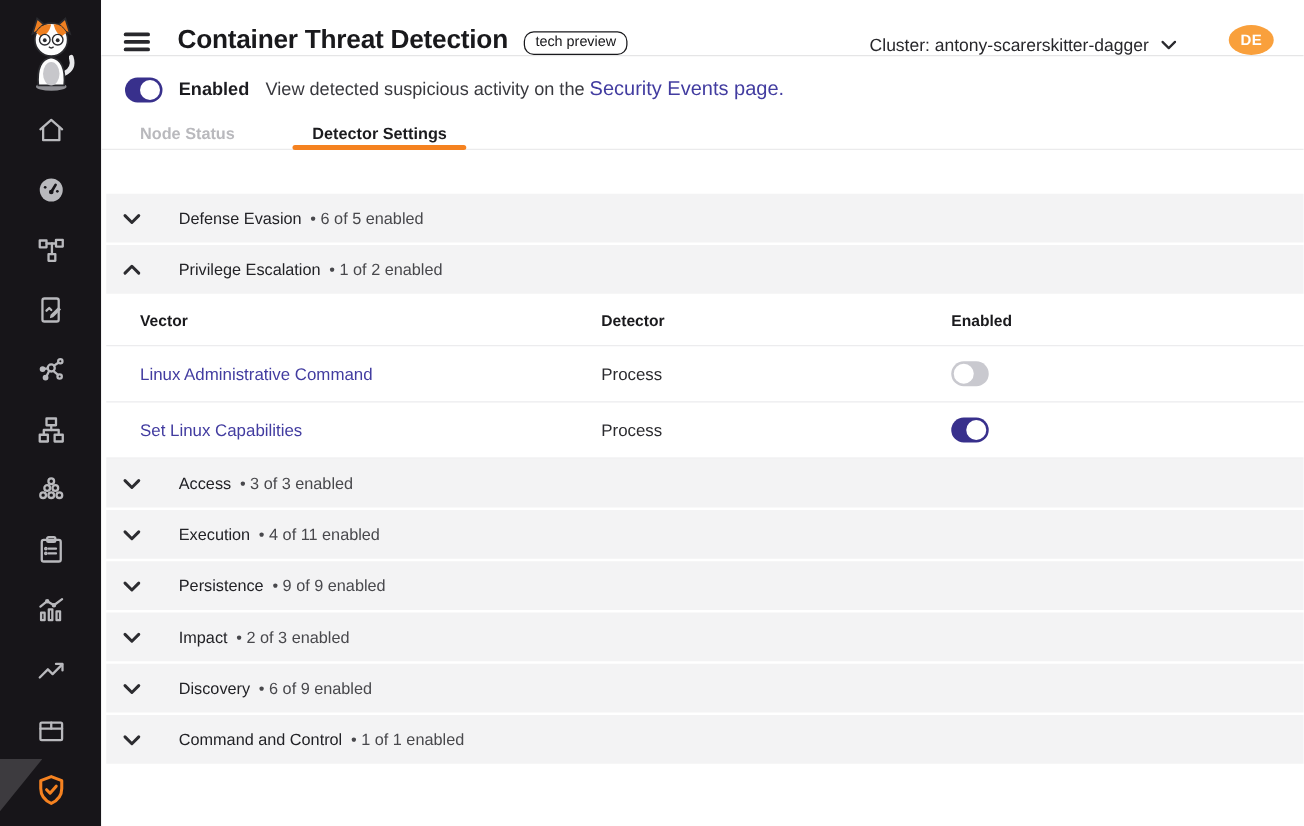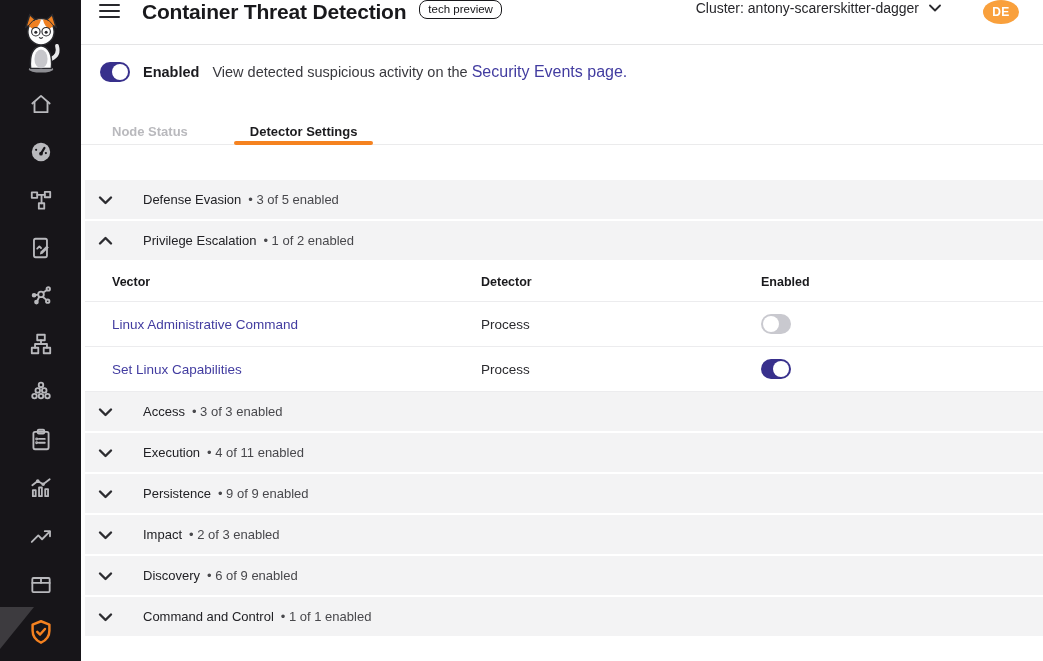--- a/index.html
+++ b/index.html
@@ -24,21 +24,21 @@
   .side-item{width:81px;height:48px;display:flex;align-items:center;justify-content:center;
     color:#b9b9bd;cursor:pointer}
   .side-item.active{color:var(--accent)}
   .side-item svg{display:block}
   .corner-triangle{position:absolute;left:0;top:607px;width:34px;height:42px;
     background:#3d3b3f;clip-path:polygon(0 0,100% 0,0 100%);}
 
   
   .main{position:absolute;left:81px;top:0;width:962px;height:661px;background:#fff}
 
-  .topbar{height:45px;border-bottom:1px solid #e5e5e6;display:flex;align-items:flex-start;background:#fff}
+  .topbar{height:45px;border-bottom:1px solid #e5e5e6;display:flex;align-items:flex-end;background:#fff}
   .hamburger{margin-left:18px;width:21px;cursor:pointer}
   .hamburger i{display:block;height:2.5px;background:#28282c;border-radius:2px;margin:3.5px 0}
   .title{margin-left:22px;font-size:21px;font-weight:bold;color:#19191c;letter-spacing:-0.2px;white-space:nowrap}
   .badge{margin-left:13px;border:1.5px solid #19191c;border-radius:8px;padding:2px 8px 3px;
     font-size:11.5px;color:#141417;white-space:nowrap}
   .spacer{flex:1}
   .cluster{font-size:14px;color:#27272b;display:flex;align-items:center;gap:10px;cursor:pointer;white-space:nowrap}
   .cluster svg{display:block;color:#2b2b2f}
   .avatar{width:36px;height:24px;border-radius:50%;background:var(--avatar);color:#fff;
     font-size:12px;font-weight:bold;display:flex;align-items:center;justify-content:center;
@@ -50,21 +50,21 @@
   .toggle .knob{position:absolute;top:2px;width:16px;height:16px;border-radius:50%;background:#fff}
   .toggle.on{background:var(--indigo)}
   .toggle.on .knob{right:2px}
   .toggle.off{background:#c9c9cf}
   .toggle.off .knob{left:2px}
   .enable-label{font-weight:bold;font-size:14.5px;color:#1b1b1f;margin-left:13px}
   .enable-desc{font-size:14.5px;color:#39393e;margin-left:13px}
   .events-link{color:var(--link);text-decoration:none;margin-left:4px;cursor:pointer}
 
   
-  .tabs{display:flex;padding-left:15px;margin-top:37px;height:26px;border-bottom:1px solid #ebebec}
+  .tabs{display:flex;padding-left:15px;margin-top:12px;height:26px;border-bottom:1px solid #ebebec}
   .tab{padding:0 16px;font-size:13px;font-weight:bold;color:#b9b9bd;position:relative;
     display:flex;align-items:center;cursor:pointer;white-space:nowrap}
   .tab + .tab{margin-left:30px}
   .tab.active{color:#1b1b1e}
   .tab.active::after{content:"";position:absolute;left:0;right:0;bottom:-1px;height:4px;
     background:var(--accent);border-radius:2px}
 
   
   .cat-list{margin:35px 0 0 4px}
   .cat-row{height:39px;background:#f3f3f4;margin-bottom:2px;display:flex;align-items:center;
@@ -273,21 +273,21 @@
     </div>
 
   <div class="cat-list" id="cat-list">
       <div class="cat-row">
         <span class="chev">
           <svg width="15" height="10" viewBox="0 0 15 10">
             <path d="M2 2.5 L7.5 8 L13 2.5" fill="none" stroke="currentColor" stroke-width="2.4" stroke-linecap="round" stroke-linejoin="round"></path>
           </svg>
         </span>
         <span class="cat-name">Defense Evasion</span>
-        <span class="cat-sum">• 3 of 5 enabled</span>
+        <span class="cat-sum">• 6 of 5 enabled</span>
       </div>
       <div class="cat-row">
         <span class="chev">
           <svg width="15" height="10" viewBox="0 0 15 10">
             <path d="M2 7.5 L7.5 2 L13 7.5" fill="none" stroke="currentColor" stroke-width="2.4" stroke-linecap="round" stroke-linejoin="round"></path>
           </svg>
         </span>
         <span class="cat-name">Privilege Escalation</span>
         <span class="cat-sum">• 1 of 2 enabled</span>
       </div>

